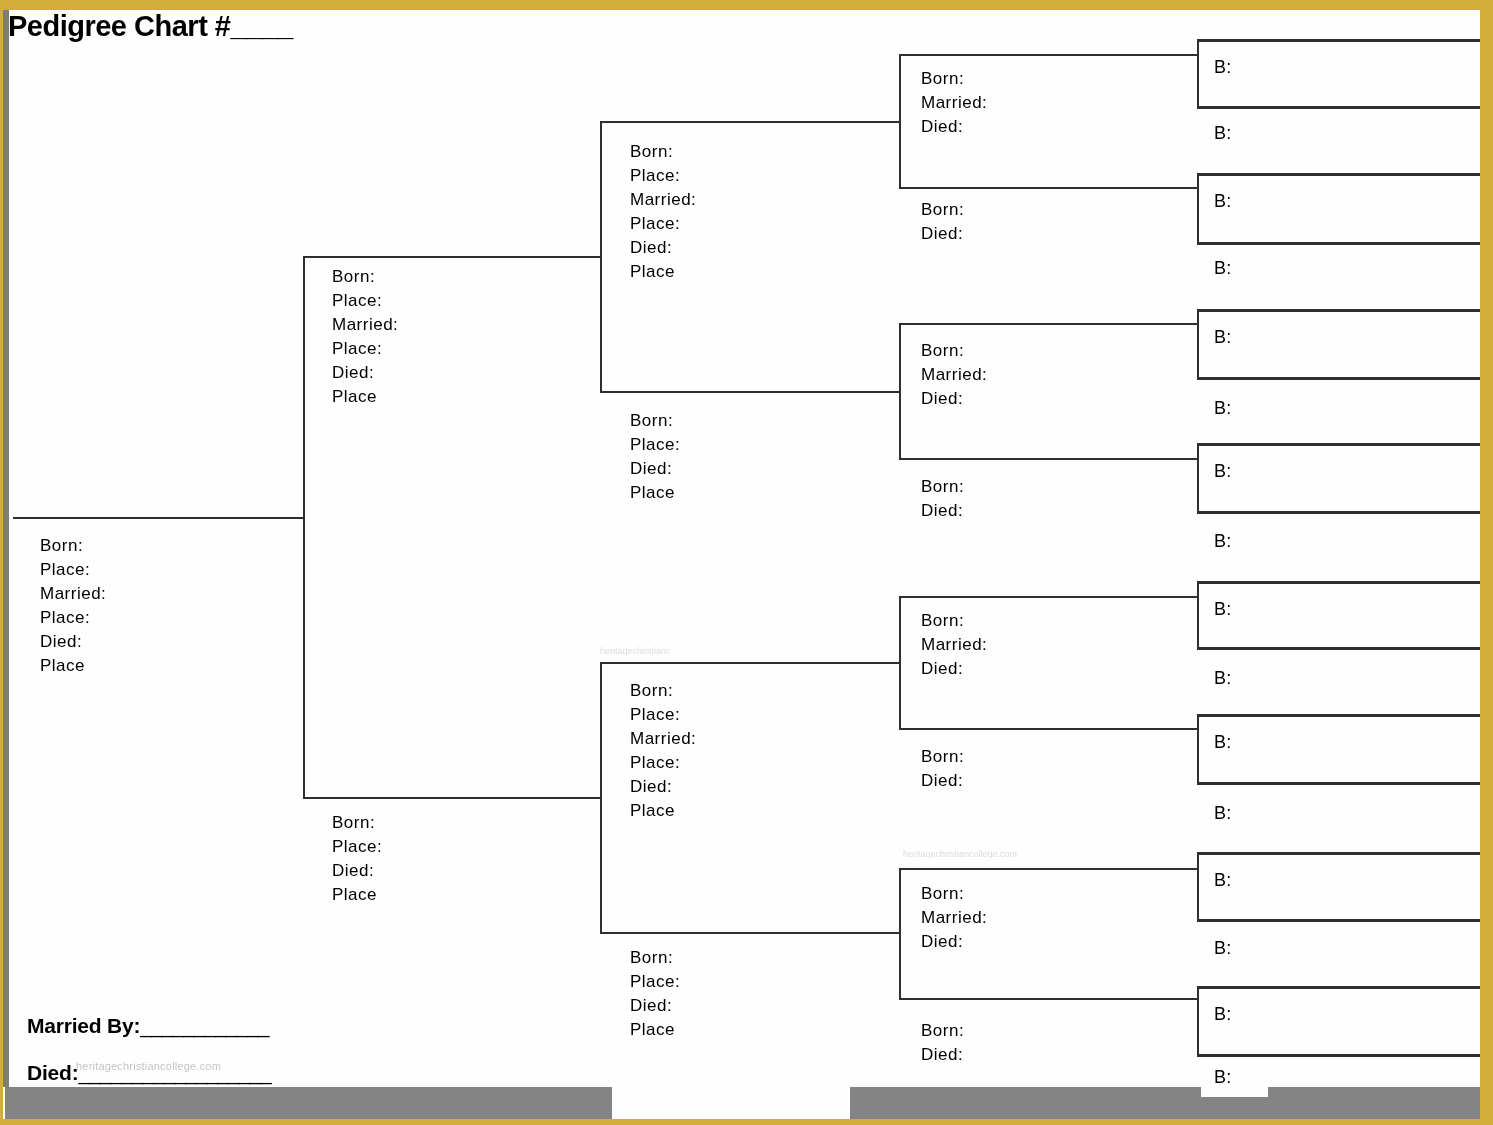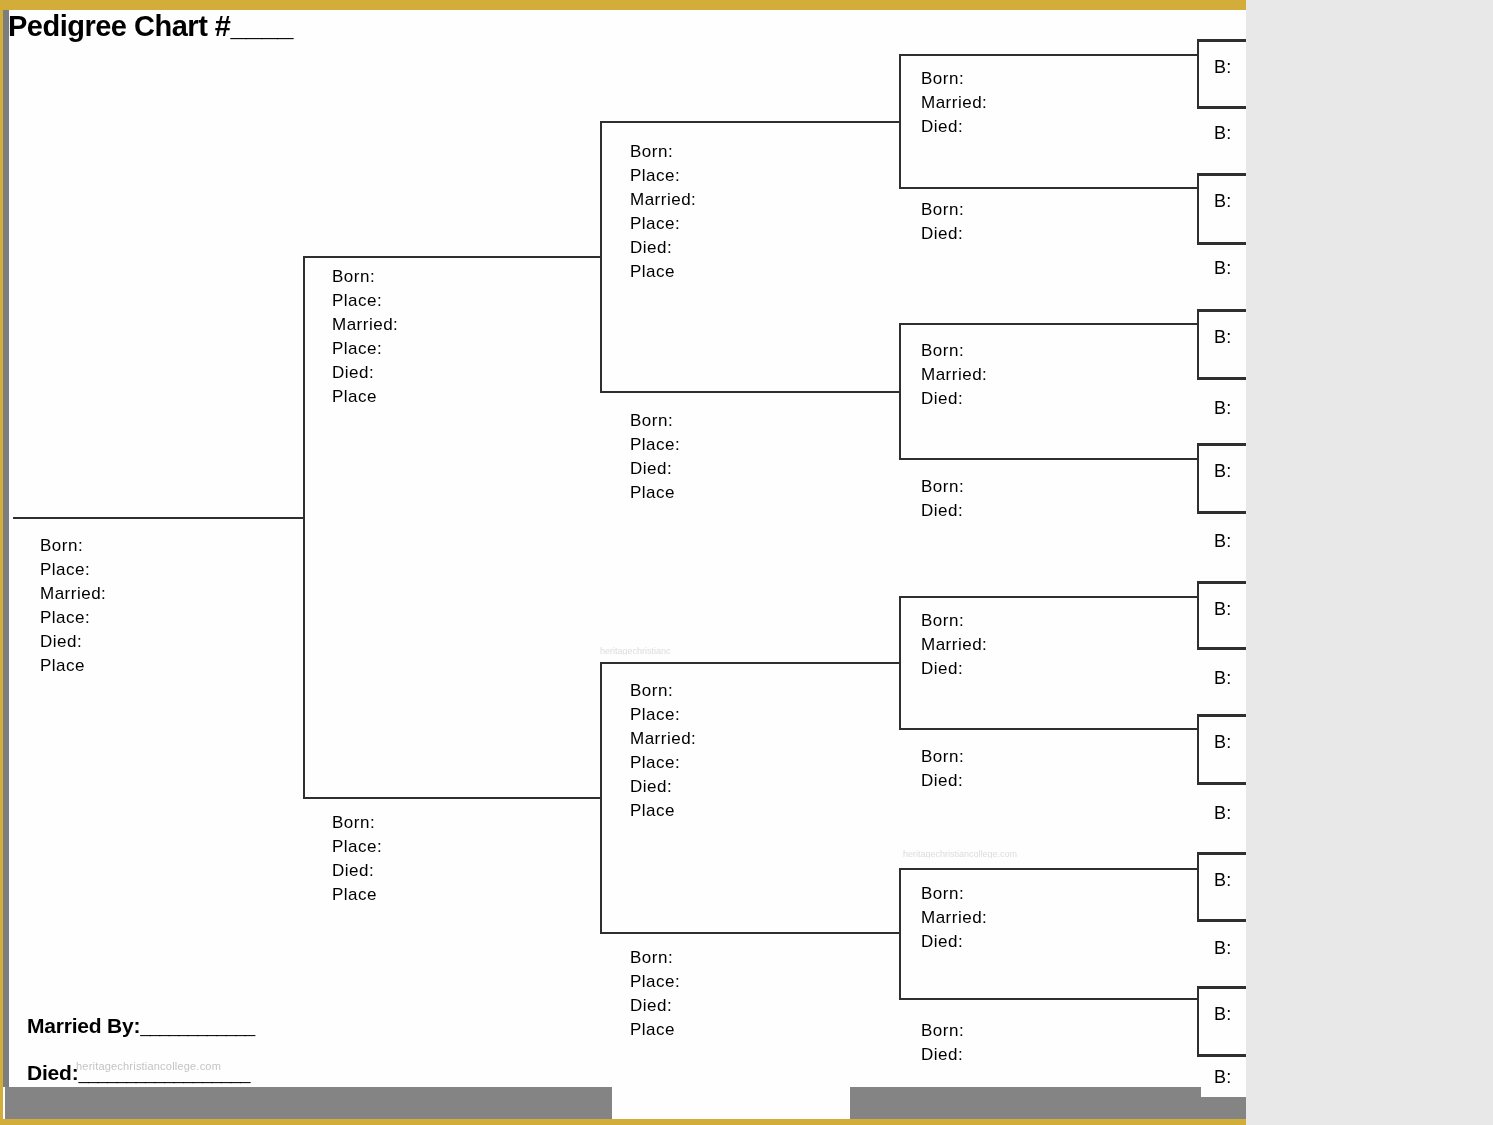--- a/index.html
+++ b/index.html
@@ -1,34 +1,34 @@
 <!DOCTYPE html>
 <html><head>
 <meta charset="utf-8">
 <style>
   html,body{margin:0;padding:0;background:#e8e8e8;}
-  .page{position:relative;width:1246px;height:1125px;background:#fefefe;
+  .page{position:relative;width:1493px;height:1125px;background:#fefefe;
         font-family:"Liberation Sans",sans-serif;color:#000;overflow:hidden;}
   
   .edge{position:absolute;background:#d2ad39;}
   .edge-top{left:0;top:0;width:1493px;height:10px;}
   .edge-bottom{left:0;top:1119px;width:1493px;height:6px;}
   .edge-right{left:1480px;top:0;width:13px;height:1125px;}
   .edge-left{left:0;top:0;width:3px;height:1125px;}
   .left-strip{position:absolute;left:3px;top:10px;width:6px;height:1077px;background:#7d7d7d;}
   
   .hl{position:absolute;height:2px;background:#2f2f2f;}
   .hl3{position:absolute;height:3px;background:#2f2f2f;}
   .vl{position:absolute;width:2px;background:#2f2f2f;}
   
   .title{position:absolute;left:8px;top:10px;font-size:29px;font-weight:bold;letter-spacing:-0.5px;}
   .fields{position:absolute;font-size:17px;line-height:24px;letter-spacing:0.5px;}
   .blabel{position:absolute;font-size:18px;line-height:24px;letter-spacing:0.3px;}
   .foot-row{position:absolute;font-size:21px;font-weight:bold;letter-spacing:-0.2px;}
-  .blank{font-weight:400;letter-spacing:-1px;font-family:Liberation Serif, serif;}
+  .blank{font-weight:400;letter-spacing:-1px;}
   .wm{position:absolute;color:#c4c4c4;font-size:11px;letter-spacing:0.2px;}
   .wm-remnant{position:absolute;color:#dcdcdc;font-size:9px;white-space:nowrap;overflow:hidden;height:9px;}
   
   .bar{position:absolute;top:1087px;height:32px;background:#848484;}
   .bar-notch{position:absolute;left:1201px;top:1087px;width:67px;height:10px;background:#fefefe;}
 </style>
 </head>
 <body>
 
 <div class="page">

